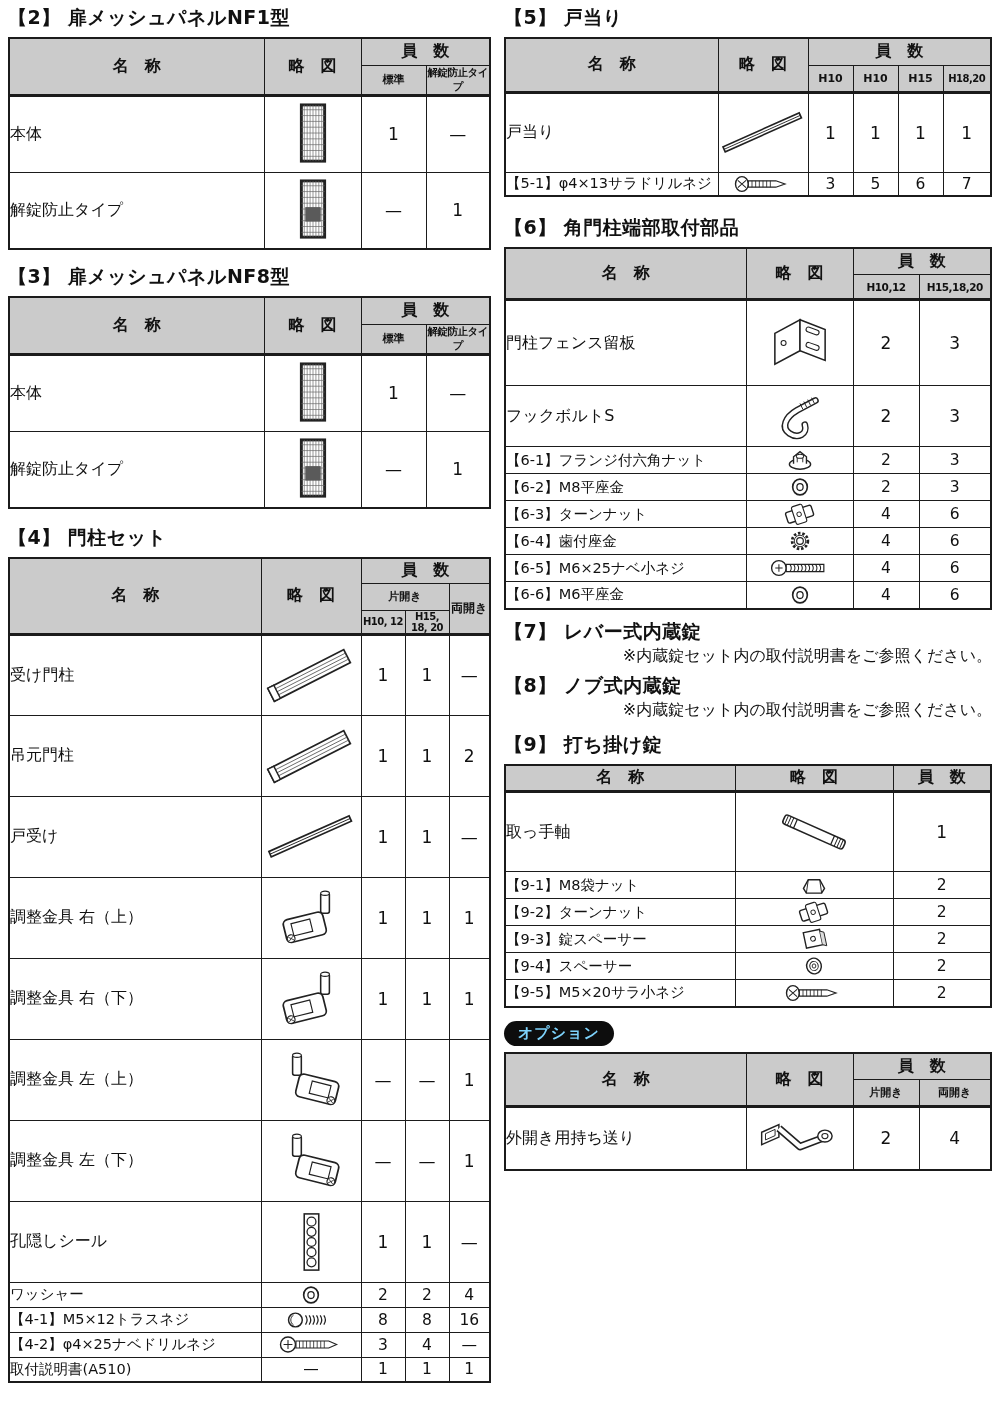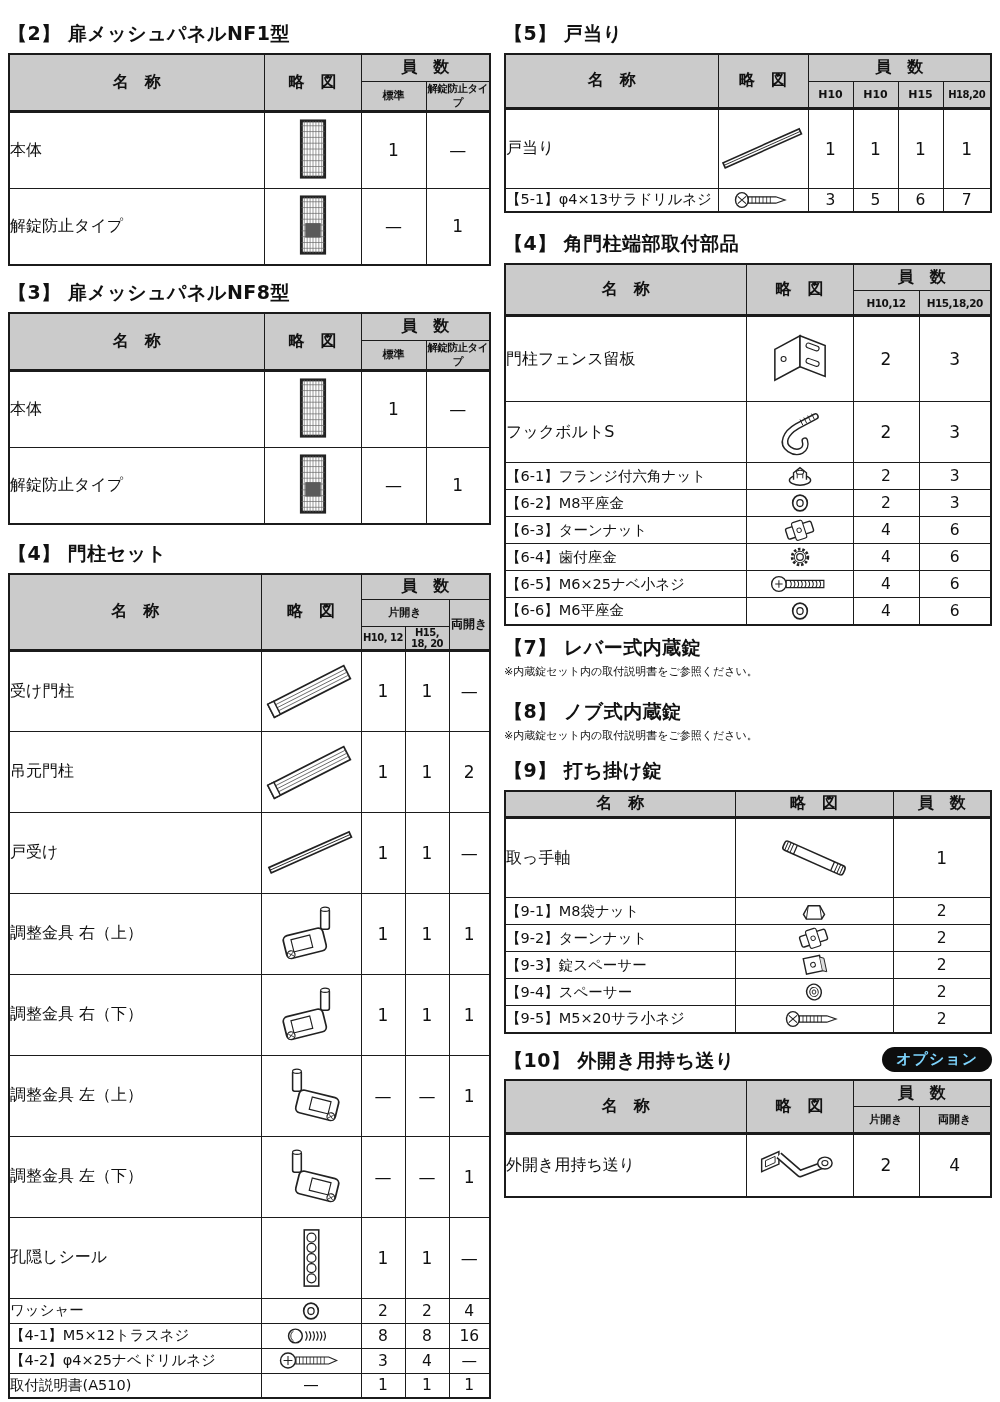--- a/index.html
+++ b/index.html
@@ -1,21 +1,21 @@
 <!DOCTYPE html>
 <html><head>
 <meta charset="utf-8">
 <style>
   html,body{margin:0;padding:0;background:#fff;}
   body{width:1000px;height:1402px;position:relative;font-family:"DejaVu Sans","Liberation Sans",sans-serif;color:#111;}
   .page{position:relative;width:1000px;height:1402px;overflow:hidden;background:#fff;}
   .col-left{position:absolute;left:8px;top:4px;width:483px;}
   .col-right{position:absolute;left:504px;top:4px;width:488px;}
-  .sec-title{font-size:19px;font-weight:bold;letter-spacing:.5px;line-height:26px;margin:16px 0 7px 0;white-space:nowrap;}
-  .note{font-size:11px;line-height:21px;margin:0 0 6px 0;white-space:nowrap;}
+  .sec-title{font-size:19px;font-weight:bold;letter-spacing:.5px;line-height:26px;margin:0 0 7px 0;white-space:nowrap;}
+  .note{font-size:16px;line-height:21px;margin:0 0 6px 0;white-space:nowrap;text-align:right;}
   .title-row{display:flex;justify-content:space-between;align-items:center;}
   .badge{background:#0d0d0d;color:#7dd3fc;font-weight:bold;font-size:15px;line-height:17px;padding:4px 14px;border-radius:14px;letter-spacing:1px;}
   table.t{border-collapse:collapse;table-layout:fixed;width:100%;border:2.5px solid #1b1b1b;margin:0 0 0 0;}
   table.t th,table.t td{border:1.5px solid #1b1b1b;padding:0;overflow:hidden;}
   .hd{background:#cbcbcb;font-weight:bold;text-align:center;font-size:16px;}
   .hbb{border-bottom:3px solid #1b1b1b !important;}
   .sub{font-size:11px;}
   .sub-sm{font-size:10px;letter-spacing:-.5px;font-weight:bold;}
   .sub-xs{font-size:10.5px;letter-spacing:-.5px;}
   .nm{text-align:left;padding:2px 4px 2px 7px;font-size:16px;background:#fff;}
@@ -488,21 +488,21 @@
               </svg>
             </td>
         <td class="q q-sm">3</td>
         <td class="q q-sm">5</td>
         <td class="q q-sm">6</td>
         <td class="q q-sm">7</td>
       </tr>
     </tbody>
       </table>
 
-    <div class="sec-title mt18">【4】 角門柱端部取付部品</div>
+    <div class="sec-title mt18">【6】 角門柱端部取付部品</div>
     <table class="t">
       <colgroup>
           <col style="width:241px">
           <col style="width:107px">
           <col style="width:66px">
           <col>
         </colgroup>
       <tbody>
           <tr class="hA">
         <th class="hd hbb" rowspan="2">名　称</th>
@@ -665,21 +665,20 @@
               <svg width="62" height="22" viewBox="0 0 64 24">
                 <use href="#i-sara"></use>
               </svg>
             </td>
         <td class="q q-sm">2</td>
       </tr>
     </tbody>
       </table>
 
     <div class="title-row mt14" style="margin-bottom:6px">
-      <div class="sec-title" style="margin:0">【10】 外開き用持ち送り</div>
       <div class="badge">オプション</div>
     </div>
     <table class="t">
       <colgroup>
           <col style="width:241px">
           <col style="width:107px">
           <col style="width:66px">
           <col>
         </colgroup>
       <tbody>

